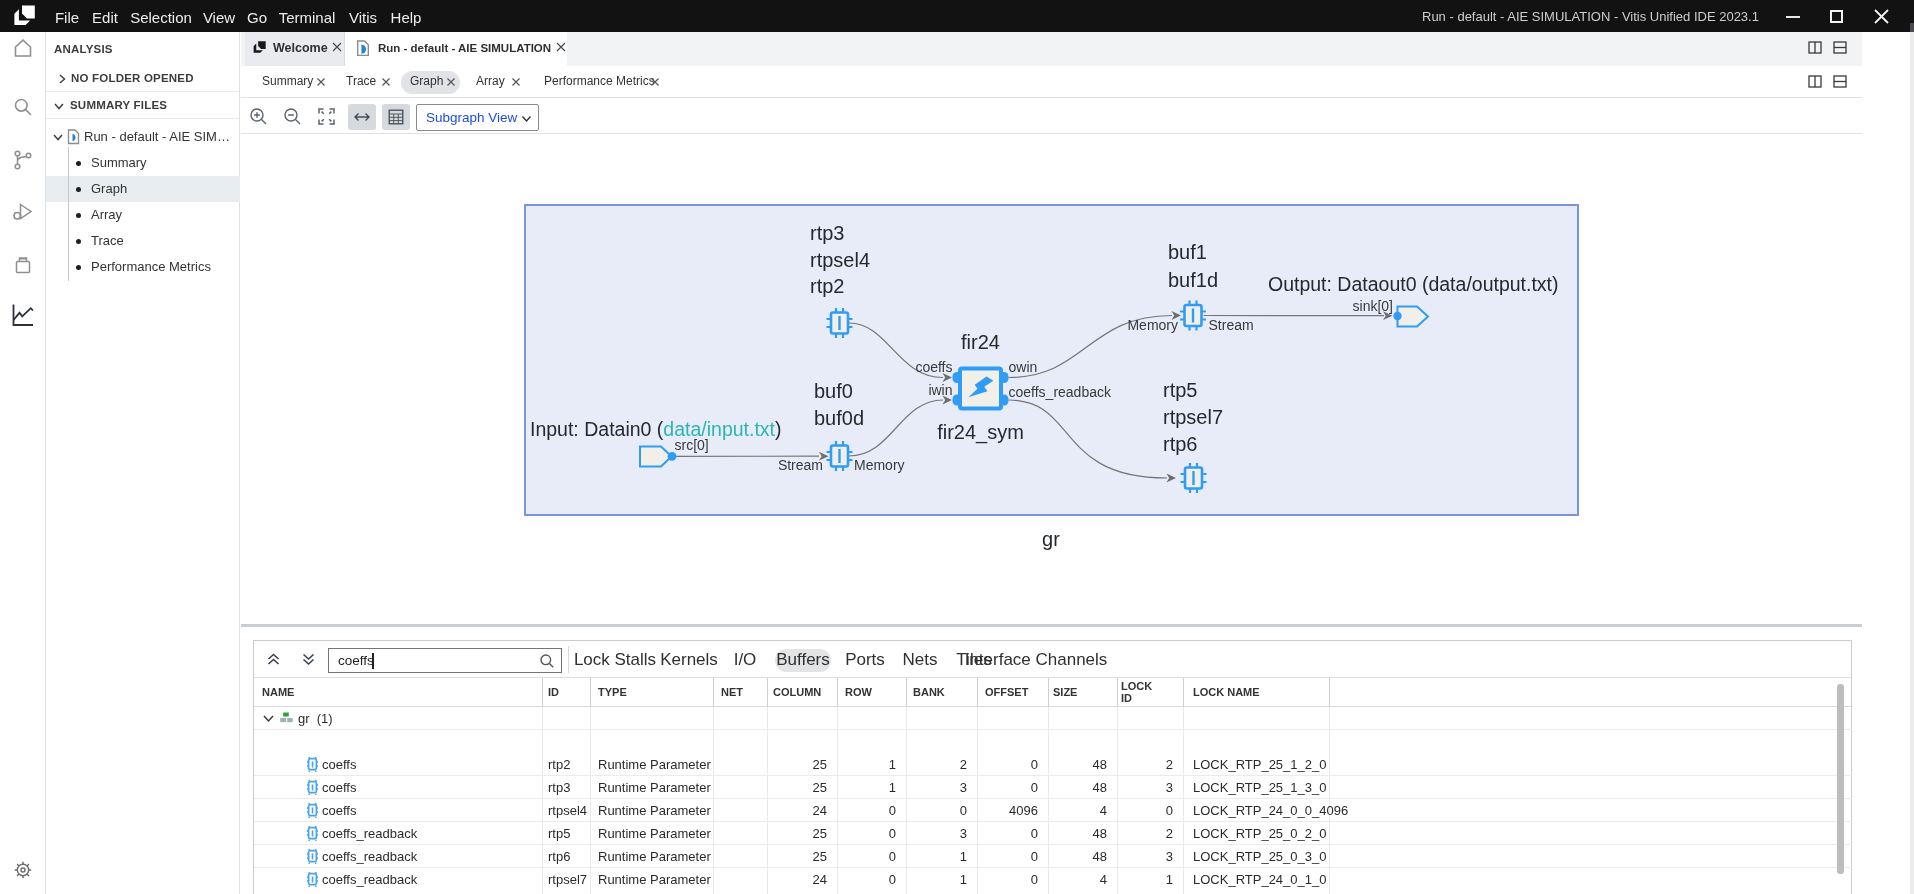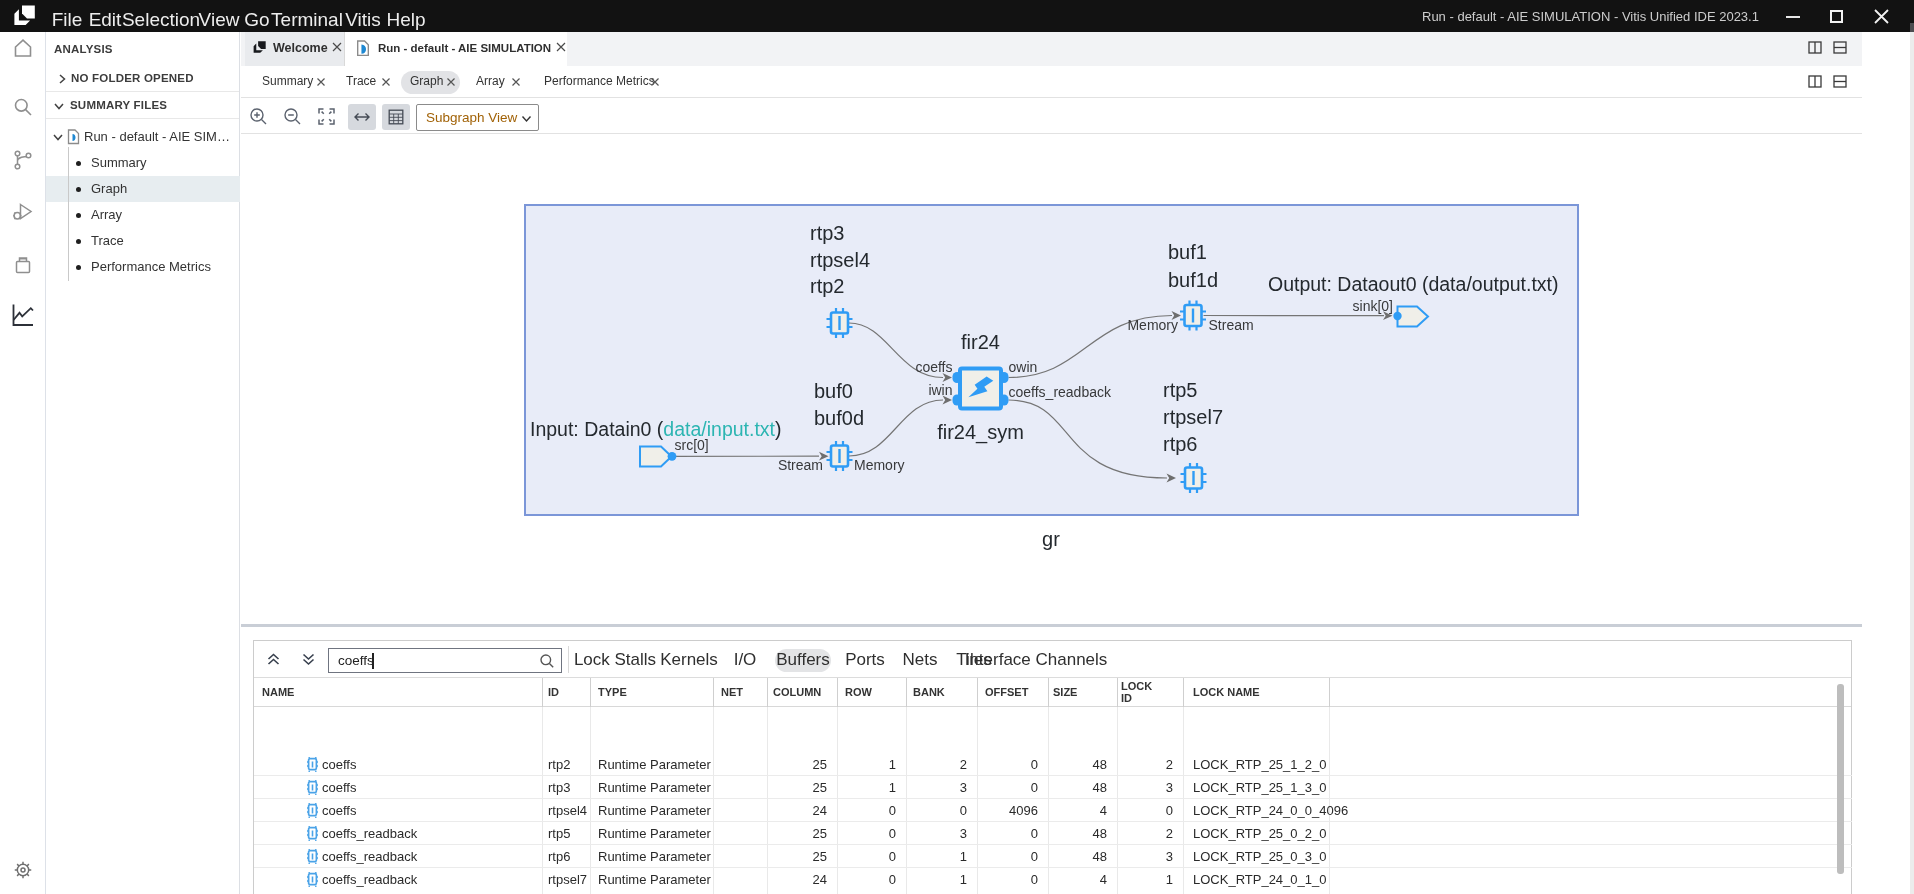--- a/index.html
+++ b/index.html
@@ -2,21 +2,21 @@
 <html><head>
 <meta charset="utf-8">
 <style>
   * { margin:0; padding:0; box-sizing:border-box; }
   html,body { width:1914px; height:894px; overflow:hidden; background:#fff;
     font-family:"Liberation Sans", sans-serif; }
   .abs { position:absolute; }
   #page { position:relative; width:1914px; height:894px; }
   
   #titlebar { position:absolute; left:0; top:0; width:1914px; height:32px; background:#121212; }
-  .menuitem { position:absolute; top:9px; font-size:19px; color:#ededed; transform:translateX(-50%); white-space:nowrap; }
+  .menuitem { position:absolute; top:9px; font-size:15px; color:#ededed; transform:translateX(-50%); white-space:nowrap; }
   #wintitle { position:absolute; top:9px; left:1422px; font-size:13px; color:#cdcdcd; white-space:nowrap; }
   
   #actbar { position:absolute; left:0; top:32px; width:46px; height:862px; background:#fff; border-right:1px solid #dde1e8; }
   
   #sidebar { position:absolute; left:46px; top:32px; width:194px; height:862px; background:#fff; border-right:1px solid #dcdfe4; }
   .sbhead { font-weight:bold; font-size:11.5px; color:#3c3c3c; letter-spacing:.2px; }
   .treerow { position:absolute; left:0; width:194px; height:26px; font-size:13px; color:#333; }
   
   #editor { position:absolute; left:241px; top:32px; width:1621px; height:862px; background:#fff; }
   #tabrow1 { position:absolute; left:0; top:0; width:1621px; height:34px; background:#f2f3f5; }
@@ -223,21 +223,21 @@
           <path d="M2 8 H16 M5.5 4.5 L2 8 L5.5 11.5 M12.5 4.5 L16 8 L12.5 11.5"></path>
         </svg>
       </div>
       <div class="tbtn" style="left:141px">
         <svg class="abs" style="left:6px;top:5px" width="16" height="16" viewBox="0 0 16 16">
           <rect x="1.2" y="1.2" width="13.6" height="13.6" fill="none" stroke="#454b55" stroke-width="1.3"></rect>
           <path d="M1.2 5 H14.8 M5.7 5 V14.8 M10.3 5 V14.8 M1.2 8.3 H14.8 M1.2 11.6 H14.8" stroke="#454b55" stroke-width="0.9"></path>
         </svg>
       </div>
       <div class="abs" style="left:175px;top:6px;width:123px;height:27px;border:1px solid #8b8b8b;border-radius:2px;background:#fff">
-        <span class="abs" style="left:9px;top:5px;font-size:13.5px;color:#a16207">Subgraph View</span>
+        <span class="abs" style="left:9px;top:5px;font-size:13.5px;color:#1d4ed8">Subgraph View</span>
         <svg class="abs" style="left:104px;top:10px" width="11" height="8" viewBox="0 0 11 8" fill="none" stroke="#333" stroke-width="1.4">
             <path d="M1.5 1.5 L5.5 6 L9.5 1.5"></path>
           </svg>
       </div>
     </div>
     <div id="canvas">
       <svg width="1621" height="490" viewBox="241 134 1621 490" font-family="Liberation Sans, sans-serif">
 
         <rect x="525" y="204" width="1053" height="310" fill="#e8ecf8" stroke="#7b96d8" stroke-width="2"></rect>
         <text x="1051" y="545" font-size="20" fill="#24292e" text-anchor="middle">gr</text>
@@ -373,20 +373,31 @@
       <div class="vline" style="left:459px;top:66px;height:187px"></div>
       <div class="vline" style="left:513px;top:66px;height:187px"></div>
       <div class="vline" style="left:583px;top:66px;height:187px"></div>
       <div class="vline" style="left:652px;top:66px;height:187px"></div>
       <div class="vline" style="left:723px;top:66px;height:187px"></div>
       <div class="vline" style="left:794px;top:66px;height:187px"></div>
       <div class="vline" style="left:863px;top:66px;height:187px"></div>
       <div class="vline" style="left:929px;top:66px;height:187px"></div>
       <div class="vline" style="left:1075px;top:66px;height:187px"></div>
 
+      <div class="hrow" style="top:66px">
+        <svg class="abs" style="left:9px;top:7px" width="11" height="9" viewBox="0 0 11 9" fill="none" stroke="#3a3a3a" stroke-width="1.5">
+            <path d="M1 2 L5.5 7 L10 2"></path>
+          </svg>
+        <svg class="abs" style="left:26px;top:4.5px" width="13" height="11" viewBox="0 0 13 11">
+          <rect x="3.2" y="0.5" width="5.6" height="4" fill="#2ea52e"></rect>
+          <rect x="0.2" y="6" width="5.8" height="4.2" fill="#9fb2b5"></rect>
+          <rect x="7.2" y="6" width="5.4" height="4.2" fill="#9fb2b5"></rect>
+        </svg>
+        <span class="cell" style="left:44px">gr&nbsp; (1)</span>
+      </div>
       <div class="hrow" style="top:112px">
         <svg class="abs" style="left:53px;top:4px" width="11" height="15" viewBox="0 0 11 15">
           <path d="M2.2 -0.5 v2 M8.8 -0.5 v2 M2.2 13.5 v2 M8.8 13.5 v2 M0 5 h1.5 M0 9 h1.5 M9.5 5 h1.5 M9.5 9 h1.5" stroke="#4aa3e8" stroke-width="1.4"></path>
           <rect x="1.6" y="1.6" width="7.8" height="11" rx="1.5" fill="#fff" stroke="#4aa3e8" stroke-width="1.7"></rect>
           <path d="M5.5 4.5 V10.5" stroke="#4aa3e8" stroke-width="1.6"></path>
         </svg>
         <span class="cell" style="left:68px">coeffs</span>
         <span class="cell" style="left:294px">rtp2</span>
           <span class="cell" style="left:344px">Runtime Parameter</span>
         <span class="num" style="left:473px;width:100px">25</span>

